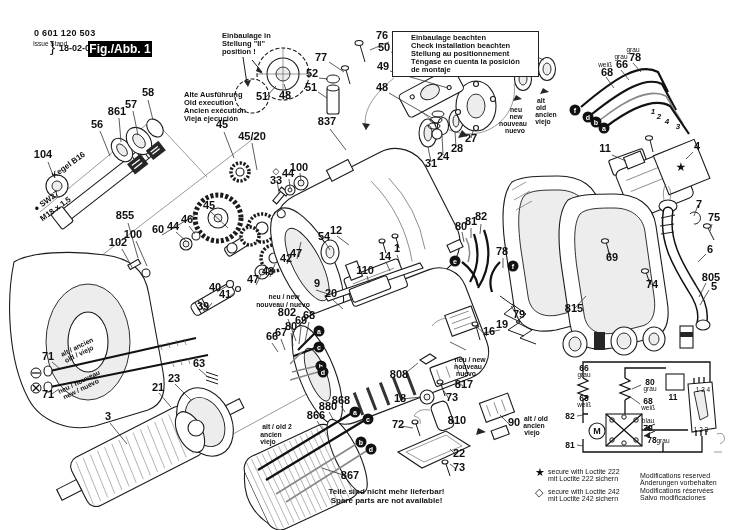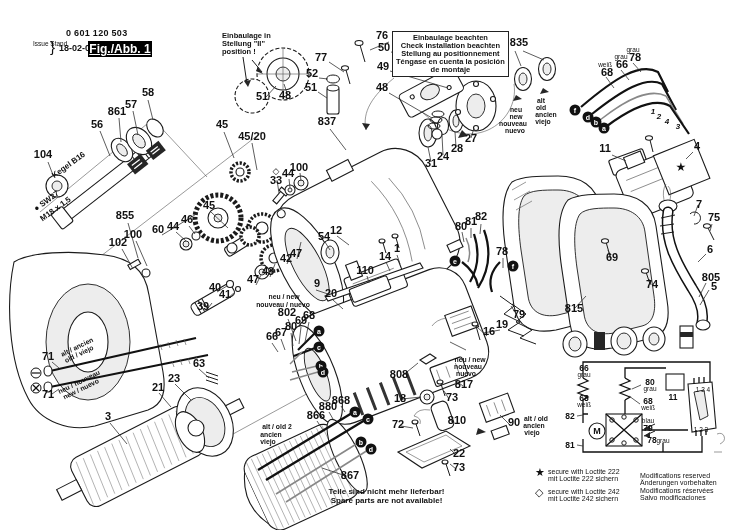--- a/index.html
+++ b/index.html
@@ -27,27 +27,27 @@
   .k-s{font-size:6.8px;font-weight:bold;}
   .k-s8{font-size:8px;font-weight:bold;}
   .k-t{font-size:6.5px;font-weight:400;}
   .k-i{font-size:8px;font-weight:bold;font-style:italic;}
   .k-sym{font-size:12px;}
   .k-di{font-size:9px;}
   .b-letter{font-size:7px;font-weight:bold;fill:#fff;}
   .m-letter{font-size:9px;font-weight:bold;fill:#111;}
   .note{position:absolute;font-size:7.5px;font-weight:bold;line-height:8px;white-space:nowrap;}
   .note span{display:block;}
-  .boxed{border:1.2px solid #222;padding:2px 3px;background:#fff;text-align:center;}
-  .partno{position:absolute;left:34px;top:28px;font-size:9px;font-weight:bold;letter-spacing:.3px;margin-left:32px;}
+  .boxed{border:1.2px solid #222;padding:2px 18px;background:#fff;}
+  .partno{position:absolute;left:34px;top:28px;font-size:9px;font-weight:bold;letter-spacing:.3px;}
   .issue{position:absolute;left:33px;top:40px;font-size:6.5px;line-height:7px;}
   .brace{position:absolute;left:50px;top:38px;font-size:15px;font-weight:300;}
   .date{position:absolute;left:59px;top:43px;font-size:9px;font-weight:bold;}
   .figbox{position:absolute;left:88px;top:41px;width:64px;height:16px;background:#000;color:#fff;
-          font-size:12px;font-weight:bold;text-align:center;line-height:16px;text-decoration:underline;}
+          font-size:12px;font-weight:bold;text-align:center;line-height:16px;}
   .centerNote{position:absolute;left:304px;top:488px;width:125px;text-align:center;
               font-size:8px;font-weight:600;line-height:8.5px;margin-left:20px;}
   .legend{position:absolute;font-size:7px;line-height:7px;}
   .legend .sym{position:absolute;left:-13px;top:1px;font-size:11px;}
   .legendItem{position:relative;margin-bottom:6px;}
   .mods{position:absolute;left:640px;top:472px;font-size:7px;line-height:7.3px;}
 </style>
 </head>
 <body>
 
@@ -741,20 +741,26 @@
 </div>
 <div class="brace">}</div>
 <div class="date">18-02-09</div>
 <div class="figbox">Fig./Abb. 1</div>
 
 <div class="note" style="left:222px;top:32px">
   <span>Einbaulage in</span>
       <span>Stellung "II"</span>
       <span>position !</span>
 </div>
+<div class="note" style="left:184px;top:91px">
+  <span>Alte Ausführung</span>
+      <span>Old execution</span>
+  <span>Ancien exécution</span>
+      <span>Vieja ejecución</span>
+</div>
 <div class="note boxed" style="left:392px;top:31px">
   <span>Einbaulage beachten</span>
       <span>Check installation beachten</span>
   <span>Stellung au positionnement</span>
       <span>Téngase en cuenta la posición</span>
   <span>de montaje</span>
 </div>
 <div class="centerNote">
   <span>Teile sind nicht mehr lieferbar!</span>
   <span>Spare parts are not available!</span>

